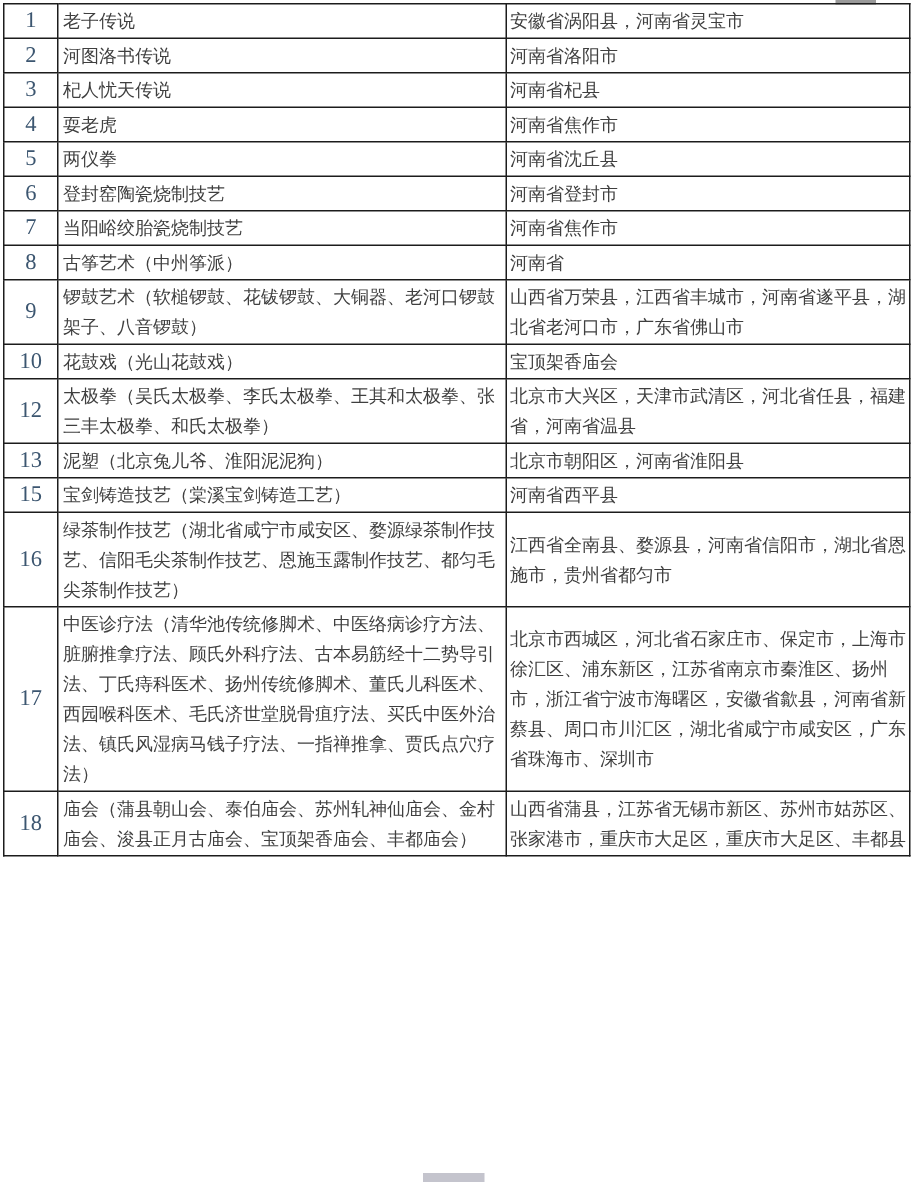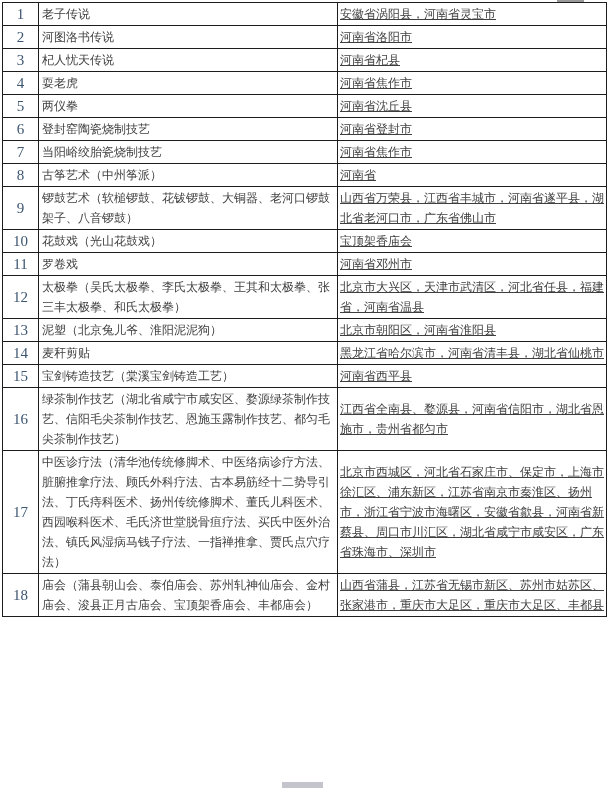--- a/index.html
+++ b/index.html
@@ -31,21 +31,21 @@
     word-break:break-all;
     overflow:hidden;
   }
   .heritage-table td.cell-no{
     text-align:center;
     color:var(--num-color);
     font-size:15px;
     padding:1px 0;
   }
   .heritage-table td.cell-name{padding-left:3px;}
-  .heritage-table td.cell-loc{padding-left:2px;text-decoration:underline;}
+  .heritage-table td.cell-loc{padding-left:2px;}
   .heritage-table tr{height:22px;}
   .scroll-frag-top{
     position:absolute;left:557px;top:0;width:27px;height:3px;
     background:#9a9a9a;
   }
   .scroll-thumb-bottom{
     position:absolute;left:282px;top:782px;width:41px;height:6px;
     background:#c4c4cd;
   }
 </style>
@@ -105,38 +105,28 @@
         <td class="cell-no">9</td>
         <td class="cell-name">锣鼓艺术（软槌锣鼓、花钹锣鼓、大铜器、老河口锣鼓架子、八音锣鼓）</td>
         <td class="cell-loc">山西省万荣县，江西省丰城市，河南省遂平县，湖北省老河口市，广东省佛山市</td>
       </tr>
       <tr>
         <td class="cell-no">10</td>
         <td class="cell-name">花鼓戏（光山花鼓戏）</td>
         <td class="cell-loc">宝顶架香庙会</td>
       </tr>
       <tr>
-        <td class="cell-no">11</td>
-        <td class="cell-name">罗卷戏</td>
-        <td class="cell-loc">河南省邓州市</td>
-      </tr>
-      <tr>
         <td class="cell-no">12</td>
         <td class="cell-name">太极拳（吴氏太极拳、李氏太极拳、王其和太极拳、张三丰太极拳、和氏太极拳）</td>
         <td class="cell-loc">北京市大兴区，天津市武清区，河北省任县，福建省，河南省温县</td>
       </tr>
       <tr>
         <td class="cell-no">13</td>
         <td class="cell-name">泥塑（北京兔儿爷、淮阳泥泥狗）</td>
         <td class="cell-loc">北京市朝阳区，河南省淮阳县</td>
-      </tr>
-      <tr>
-        <td class="cell-no">14</td>
-        <td class="cell-name">麦秆剪贴</td>
-        <td class="cell-loc">黑龙江省哈尔滨市，河南省清丰县，湖北省仙桃市</td>
       </tr>
       <tr>
         <td class="cell-no">15</td>
         <td class="cell-name">宝剑铸造技艺（棠溪宝剑铸造工艺）</td>
         <td class="cell-loc">河南省西平县</td>
       </tr>
       <tr>
         <td class="cell-no">16</td>
         <td class="cell-name">绿茶制作技艺（湖北省咸宁市咸安区、婺源绿茶制作技艺、信阳毛尖茶制作技艺、恩施玉露制作技艺、都匀毛尖茶制作技艺）</td>
         <td class="cell-loc">江西省全南县、婺源县，河南省信阳市，湖北省恩施市，贵州省都匀市</td>

